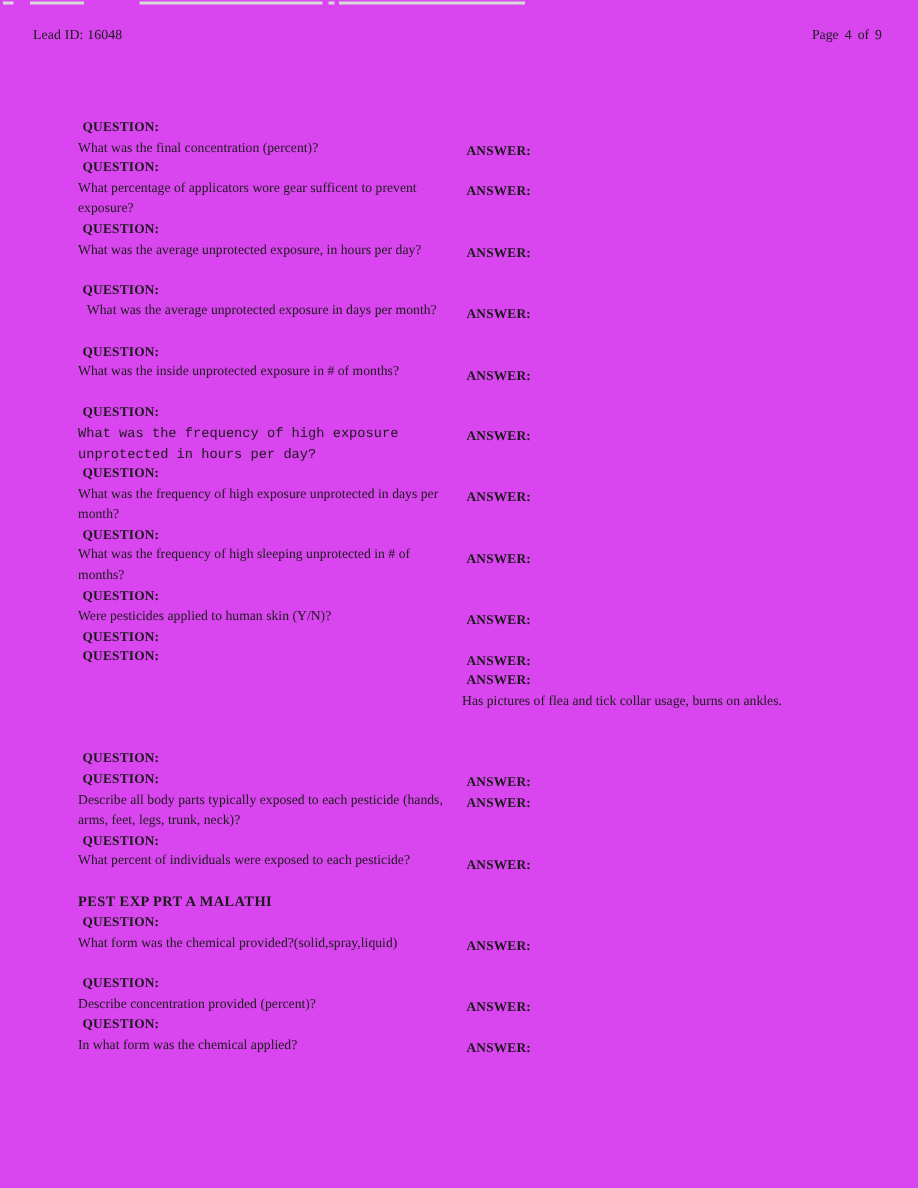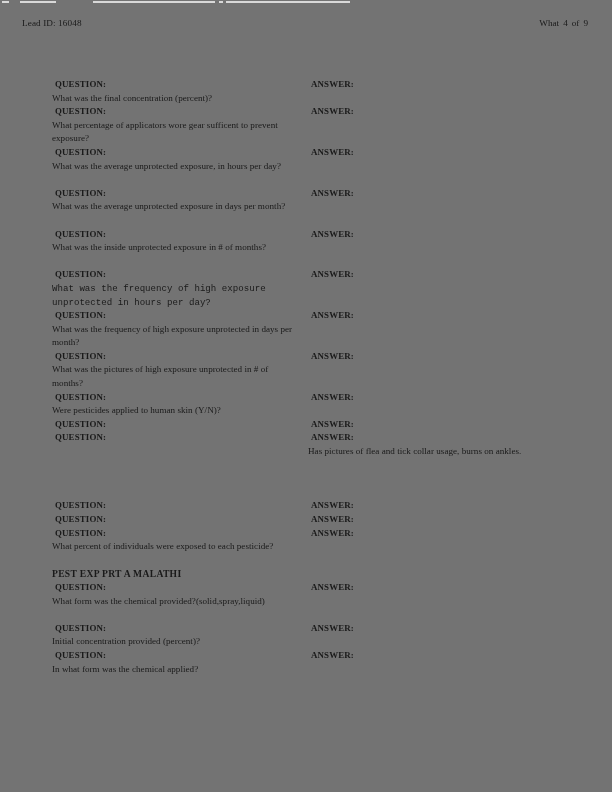--- a/index.html
+++ b/index.html
@@ -5,21 +5,21 @@
 <style>
   html, body {
     margin: 0;
     padding: 0;
     background: #ffffff;
   }
   .page {
     position: relative;
     width: 612px;
     height: 792px;
-    background: #737373;
+    background: #d946ef;
     overflow: hidden;
     font-family: "Liberation Serif", "DejaVu Serif", serif;
     color: #1a1a1a;
     -webkit-font-smoothing: antialiased;
   }
 
   
   .scan-artifacts {
     position: absolute;
     top: 0;
@@ -85,21 +85,21 @@
   .q-col {
     position: absolute;
     left: 52px;
     width: 245px;
     top: 0;
   }
   .a-col {
     position: absolute;
     left: 308px;
     width: 285px;
-    top: 0;
+    top: 16px;
   }
   .label {
     font-weight: bold;
     font-size: 8.9px;
     letter-spacing: 0.15px;
     line-height: 13.6px;
     margin-left: 3px;
     white-space: nowrap;
   }
   .body-text {
@@ -134,21 +134,21 @@
     <i class="sa1"></i>
     <i class="sa2"></i>
     <i class="sa3"></i>
     <i class="sa4"></i>
     <i class="sa5"></i>
   </div>
 
   <div class="header">
     <div class="lead-id">Lead ID: 16048</div>
     <div class="page-num">
-      <span>What</span><span>4</span><span>of</span><span>9</span>
+      <span>Page</span><span>4</span><span>of</span><span>9</span>
     </div>
   </div>
 
   <div class="content" id="qa-container">
       <div class="qa-block">
         <div class="qa-row" style="height: 13.6px;">
           <div class="q-col">
             <div class="label">QUESTION:</div>
           </div>
           <div class="a-col">
@@ -202,21 +202,21 @@
       </div>
       <div class="qa-block">
         <div class="qa-row" style="height: 13.6px;">
           <div class="q-col">
             <div class="label">QUESTION:</div>
           </div>
           <div class="a-col">
             <div class="label">ANSWER:</div>
           </div>
         </div>
-        <div class="qa-row" style="height: 27.2px;">
+        <div class="qa-row" style="height: 27.2px; text-align: center;">
           <div class="q-col">
             <div class="body-text">What was the average unprotected exposure in days per month?</div>
           </div>
           <div class="a-col">
             <div class="ans-text"></div>
           </div>
         </div>
       </div>
       <div class="qa-block">
         <div class="qa-row" style="height: 13.6px;">
@@ -276,21 +276,21 @@
         <div class="qa-row" style="height: 13.6px;">
           <div class="q-col">
             <div class="label">QUESTION:</div>
           </div>
           <div class="a-col">
             <div class="label">ANSWER:</div>
           </div>
         </div>
         <div class="qa-row" style="height: 27.2px;">
           <div class="q-col">
-            <div class="body-text">What was the pictures of high exposure unprotected in # of months?</div>
+            <div class="body-text">What was the frequency of high sleeping unprotected in # of months?</div>
           </div>
           <div class="a-col">
             <div class="ans-text"></div>
           </div>
         </div>
       </div>
       <div class="qa-block">
         <div class="qa-row" style="height: 13.6px;">
           <div class="q-col">
             <div class="label">QUESTION:</div>
@@ -343,20 +343,28 @@
           </div>
         </div>
       </div>
       <div class="qa-block">
         <div class="qa-row" style="height: 13.6px;">
           <div class="q-col">
             <div class="label">QUESTION:</div>
           </div>
           <div class="a-col">
             <div class="label">ANSWER:</div>
+          </div>
+        </div>
+        <div class="qa-row" style="height: 27.2px;">
+          <div class="q-col">
+            <div class="body-text">Describe all body parts typically exposed to each pesticide (hands, arms, feet, legs, trunk, neck)?</div>
+          </div>
+          <div class="a-col">
+            <div class="ans-text"></div>
           </div>
         </div>
       </div>
       <div class="qa-block">
         <div class="qa-row" style="height: 13.6px;">
           <div class="q-col">
             <div class="label">QUESTION:</div>
           </div>
           <div class="a-col">
             <div class="label">ANSWER:</div>
@@ -398,21 +406,21 @@
         <div class="qa-row" style="height: 13.6px;">
           <div class="q-col">
             <div class="label">QUESTION:</div>
           </div>
           <div class="a-col">
             <div class="label">ANSWER:</div>
           </div>
         </div>
         <div class="qa-row" style="height: 13.6px;">
           <div class="q-col">
-            <div class="body-text">Initial concentration provided (percent)?</div>
+            <div class="body-text">Describe concentration provided (percent)?</div>
           </div>
           <div class="a-col">
             <div class="ans-text"></div>
           </div>
         </div>
       </div>
       <div class="qa-block">
         <div class="qa-row" style="height: 13.6px;">
           <div class="q-col">
             <div class="label">QUESTION:</div>

